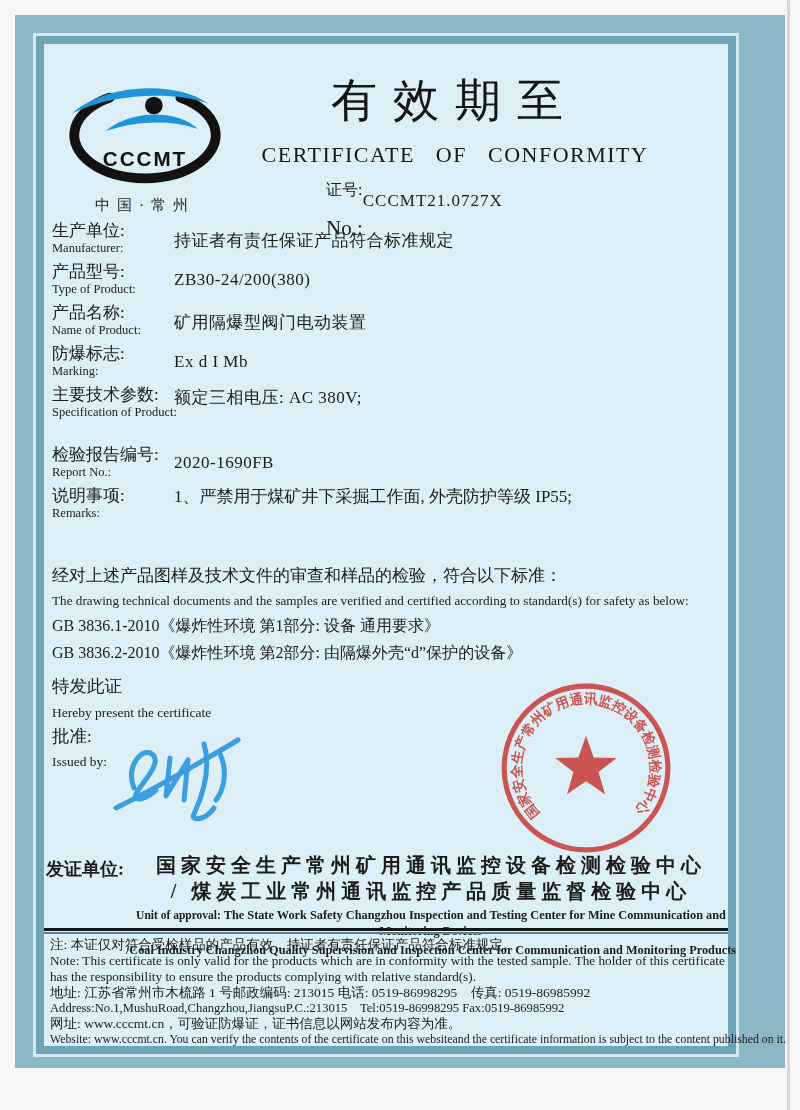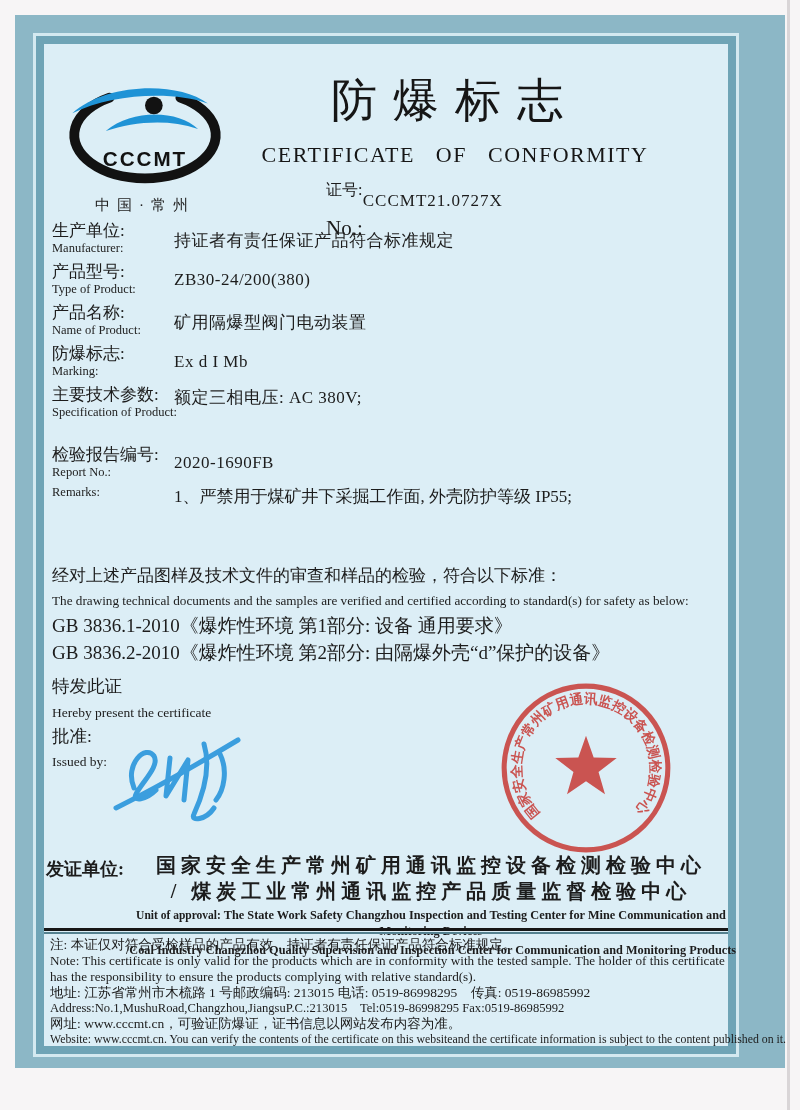--- a/index.html
+++ b/index.html
@@ -31,21 +31,21 @@
   .field.gap { margin-bottom:19px; }
   .lcn { font-size:17px; line-height:21px; white-space:nowrap; }
   .len { font-size:12.5px; line-height:15px; white-space:nowrap; color:#222; }
   .fval { position:absolute; left:122px; top:9px; font-size:17px; letter-spacing:0.5px; white-space:nowrap; }
   .fval2 { position:absolute; left:122px; top:0; font-size:17px; }
   .fval2 div { line-height:23px; white-space:nowrap; }
   
   .standards { position:absolute; left:8px; top:519px; width:676px; }
   .std-cn { font-size:17px; line-height:26px; }
   .std-en { font-size:13.2px; line-height:23px; }
-  .std-item { font-size:19px; line-height:27px; white-space:nowrap; }
+  .std-item { font-size:16px; line-height:27px; white-space:nowrap; }
   
   .present { position:absolute; left:8px; top:630px; }
   .present-cn { font-size:17.5px; }
   .present-en { font-size:13.5px; margin-top:7px; }
   .approve-cn { font-size:17.5px; margin-top:3px; }
   .approve-en { font-size:13.5px; margin-top:6px; }
   .signature { position:absolute; left:68px; top:686px; z-index:6; }
   .dates { position:absolute; left:378px; top:712px; z-index:2; }
   .date-cn { font-size:17.5px; white-space:nowrap; }
   .date-en { font-size:12.5px; margin-top:5px; }
@@ -80,21 +80,21 @@
         <path d="M 126 20 A 72 44 0 1 1 54 20" fill="none" stroke="#121212" stroke-width="10" stroke-linecap="round"></path>
         <path d="M 16 36 C 48 6, 122 2, 154 26 C 118 13, 56 16, 16 36 Z" fill="#1f93d6"></path>
         <path d="M 50 54 C 78 31, 124 33, 144 52 C 112 41, 78 45, 50 54 Z" fill="#1f93d6"></path>
         <circle cx="99" cy="28" r="9" fill="#121212"></circle>
         <text x="90" y="90" text-anchor="middle" font-family="Liberation Sans, sans-serif" font-size="21" font-weight="bold" letter-spacing="2" fill="#121212">CCCMT</text>
       </svg>
       <div class="logo-region">中国·常州</div>
     </div>
 
     <div class="titlewrap">
-      <div class="title-cn">防爆标志</div>
+      <div class="title-cn">有效期至</div>
       <div class="title-en">CERTIFICATE OF CONFORMITY</div>
     </div>
 
     <div class="certno">
       <div>
         <div class="certno-l1">证号:</div>
         <div class="certno-l2">No.:</div>
       </div>
       <div class="certno-v">CCCMT21.0727X</div>
     </div>
@@ -124,20 +124,21 @@
         <div class="lcn">主要技术参数:</div>
         <div class="len">Specification of Product:</div>
         <div class="fval" style="top:2px">额定三相电压: AC 380V;</div>
       </div>
       <div class="field">
         <div class="lcn">检验报告编号:</div>
         <div class="len">Report No.:</div>
         <div class="fval">2020-1690FB</div>
       </div>
       <div class="field">
+        <div class="lcn">说明事项:</div>
         <div class="len">Remarks:</div>
         <div class="fval2">
           <div>1、严禁用于煤矿井下采掘工作面, 外壳防护等级 IP55;</div>
         </div>
       </div>
     </div>
 
     <div class="standards">
       <div class="std-cn">经对上述产品图样及技术文件的审查和样品的检验，符合以下标准：</div>
       <div class="std-en">The drawing technical documents and the samples are verified and certified according to standard(s) for safety as below:</div>

